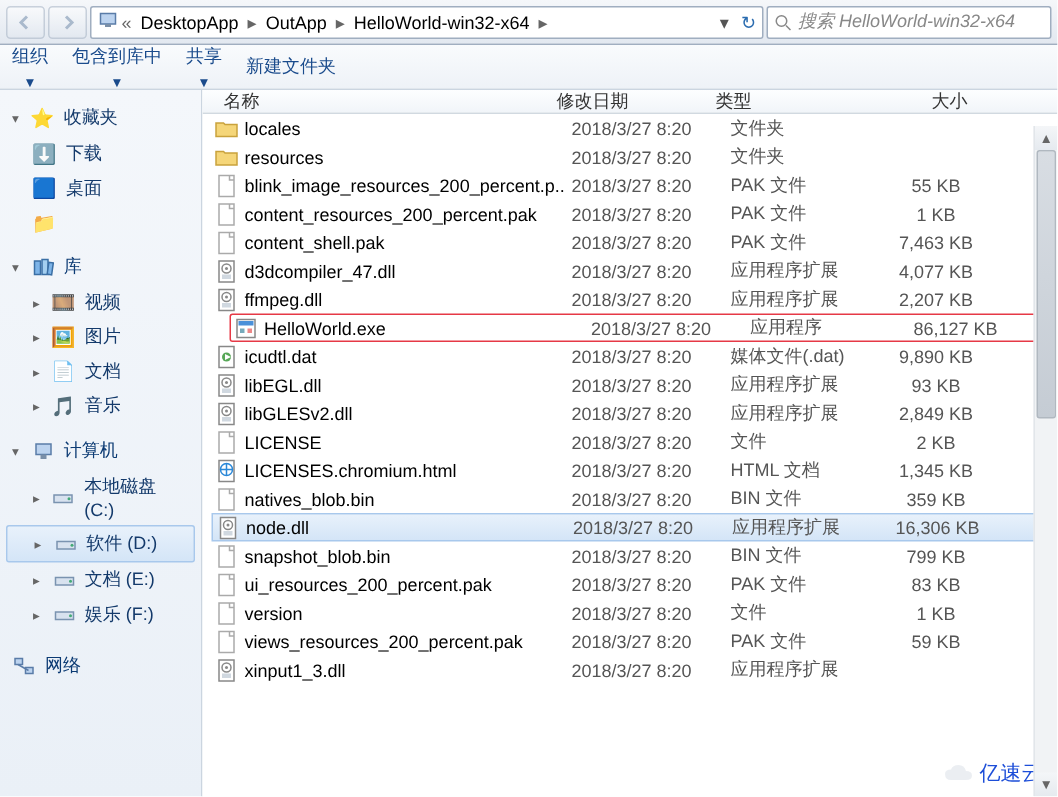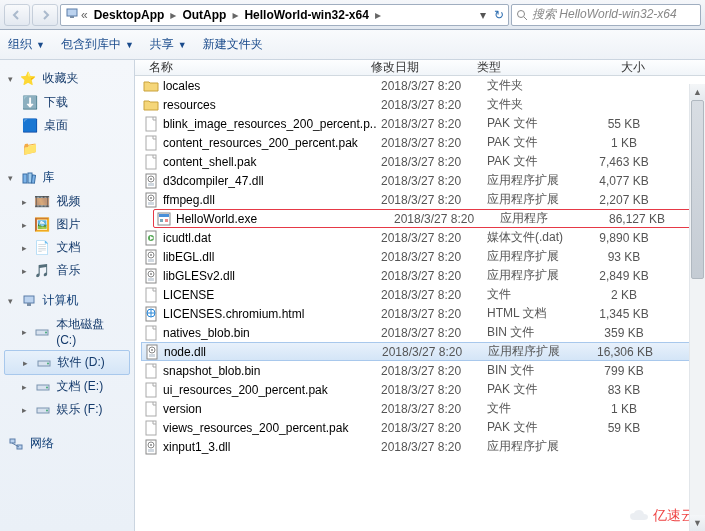--- a/index.html
+++ b/index.html
@@ -39,21 +39,21 @@
   flex: 1;
   height: 22px;
   border: 1px solid #a0aec0;
   background: #fff;
   display: flex;
   align-items: center;
   padding: 0 4px;
   gap: 2px;
   border-radius: 2px;
 }
-.bc-seg { padding: 0 4px; font-weight: bold; }
+.bc-seg { padding: 0 4px; }
 .bc-sep { color: #666; }
 .search-container {
   width: 190px;
   height: 22px;
   border: 1px solid #a0aec0;
   background: #fff;
   display: flex;
   align-items: center;
   padding: 0 4px;
   color: #888;
@@ -64,21 +64,21 @@
 .toolbar2 {
   height: 30px;
   background: linear-gradient(#f9fbfd, #eef2f7);
   border-bottom: 1px solid #cbd5e0;
   display: flex;
   align-items: center;
   padding: 0 8px;
   gap: 16px;
   color: #1a4b8c;
 }
-.tb2-item { display: flex; align-items: center; gap: 4px; }
+.tb2-item { display: flex; align-items: center; gap: 4px; flex-direction: column; }
 .body-area {
   display: flex;
   height: calc(100% - 60px);
 }
 .sidebar {
   width: 135px;
   background: linear-gradient(#f4f7fb, #eaf0f7);
   border-right: 1px solid #cbd5e0;
   padding: 6px 0;
   overflow-y: auto;
@@ -156,21 +156,21 @@
   left: 368px;
   color: #e63946;
   font-size: 18px;
   font-family: "SimSun", serif;
   pointer-events: none;
 }
 .watermark {
   position: absolute;
   bottom: 6px;
   right: 10px;
-  color: #ef4444;
+  color: #1d4ed8;
   font-size: 14px;
   display: flex;
   align-items: center;
   gap: 4px;
 }
 .watermark svg { opacity: 0.5; }
 .scrollbar {
   position: absolute;
   right: 0;
   top: 24px;

